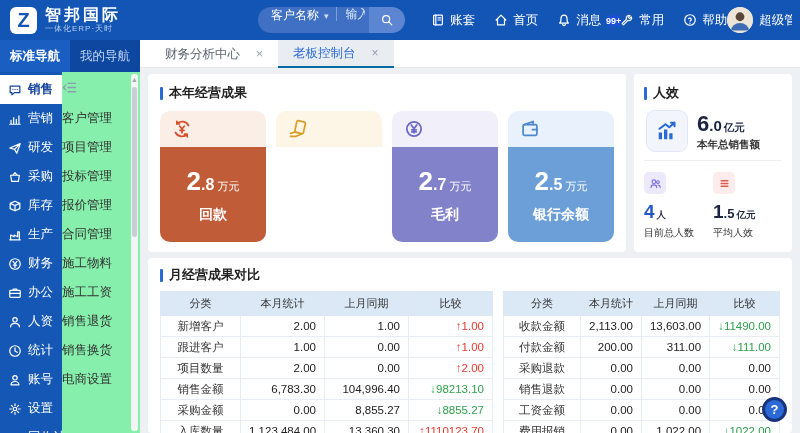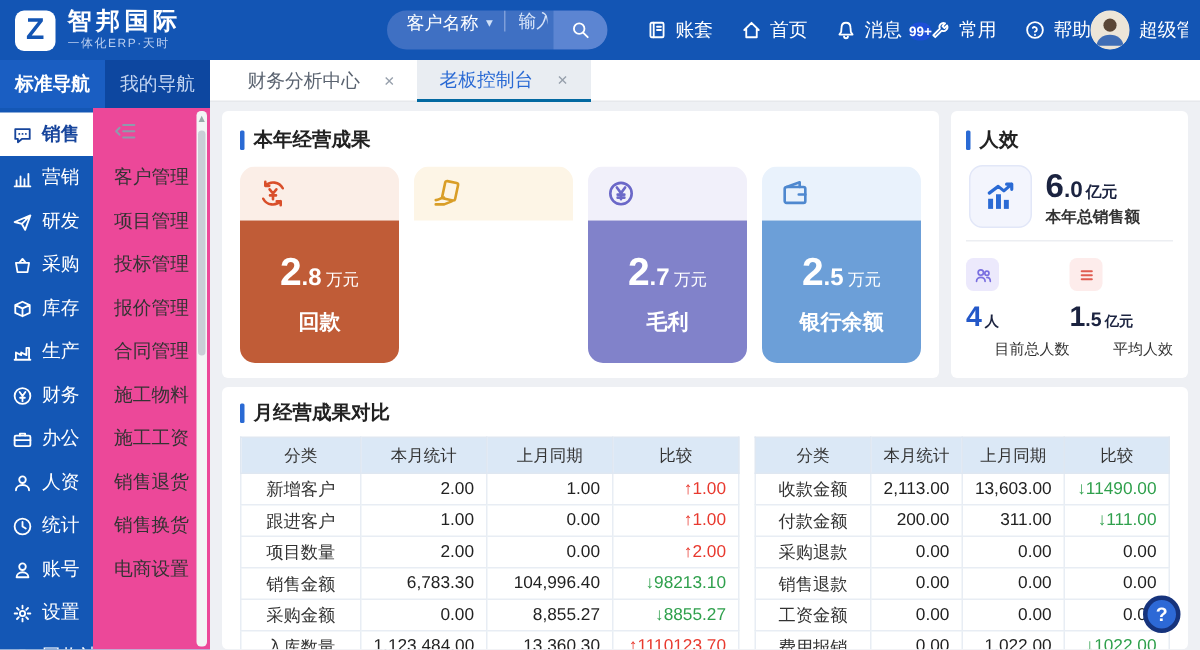--- a/index.html
+++ b/index.html
@@ -42,21 +42,21 @@
   .nav-tabs { flex:0 0 32px; display:flex; }
   .nav-tab { flex:1; display:flex; align-items:center; justify-content:center; font-size:12.5px;
     color:#c4d6f2; background:#0d47a0; cursor:pointer; }
   .nav-tab.active { background:#1a5ec2; color:#fff; font-weight:bold; }
   .left-panels { flex:1; display:flex; min-height:0; }
   .primary-nav { flex:0 0 62px; background:#1457b5; padding-top:3px; overflow:hidden; }
   .p-item { height:29px; display:flex; align-items:center; gap:6px; padding-left:8px; color:#fff;
     font-size:12.5px; cursor:pointer; white-space:nowrap; }
   .p-item svg { width:14px; height:14px; flex:0 0 14px; }
   .p-item.active { background:#fff; color:#17459c; font-weight:bold; }
-  .submenu { flex:1; background:#ec4899; position:relative; padding:5px 12px 0 14px; overflow:hidden; }
+  .submenu { flex:1; background:#86efac; position:relative; padding:5px 12px 0 0; overflow:hidden; }
   .collapse-btn { background:none; border:none; color:#8e9bad; cursor:pointer; height:20px; margin-bottom:7px;
     display:flex; align-items:center; padding:0; }
   .collapse-btn svg { width:15px; height:15px; }
   .s-item { height:29px; display:flex; align-items:center; font-size:12.5px; color:#333; cursor:pointer; white-space:nowrap; }
   .scrollbar { position:absolute; right:2px; top:2px; bottom:2px; width:7px; background:#f3f4f5; border-radius:3px; }
   .sb-arrow { color:#9aa; font-size:7px; text-align:center; line-height:11px; cursor:pointer; }
   .sb-thumb { position:absolute; top:13px; left:1px; width:5px; height:150px; background:#c9ced6; border-radius:3px; cursor:pointer; }
 
   
   .main { flex:1; display:flex; flex-direction:column; min-width:0; }
@@ -96,21 +96,21 @@
   .eff-label { font-size:10.5px; color:#333; margin-top:1px; font-weight:bold; }
   .eff-divider { height:1px; background:#eceef2; margin:8px 0 11px; }
   .eff-stats { display:flex; }
   .eff-stat { flex:1; }
   .es-icon { width:22px; height:22px; border-radius:5px; display:flex; align-items:center; justify-content:center; margin-bottom:7px; }
   .es-icon svg { width:13px; height:13px; }
   .es-valrow { display:flex; align-items:baseline; }
   .es-value { font-size:19px; font-weight:bold; }
   .es-dec { font-size:13px; font-weight:bold; }
   .es-unit { font-size:9.5px; font-weight:bold; color:#1b2340; margin-left:2px; }
-  .es-label { font-size:10px; color:#333; margin-top:3px;text-align:right; }
+  .es-label { font-size:10px; color:#333; margin-top:3px; }
 
   .comp-panel { flex:1; min-height:0; padding:8px 12px; overflow:hidden; }
   .tables { display:flex; gap:10px; margin-top:7px; }
   table { border-collapse:collapse; table-layout:fixed; font-size:11.5px; background:#fff; }
   #table-left { flex:0 0 333px; width:333px; }
   #table-right { flex:1; min-width:0; }
   th { background:#dbe8f6; border:1px solid #dfe7f1; height:24px; font-size:11px; color:#333; font-weight:normal; }
   td { border:1px solid #e8edf4; height:21px; padding:0 8px; color:#222; }
   .c-name { text-align:center; color:#333; }
   .c-num { text-align:right; }

